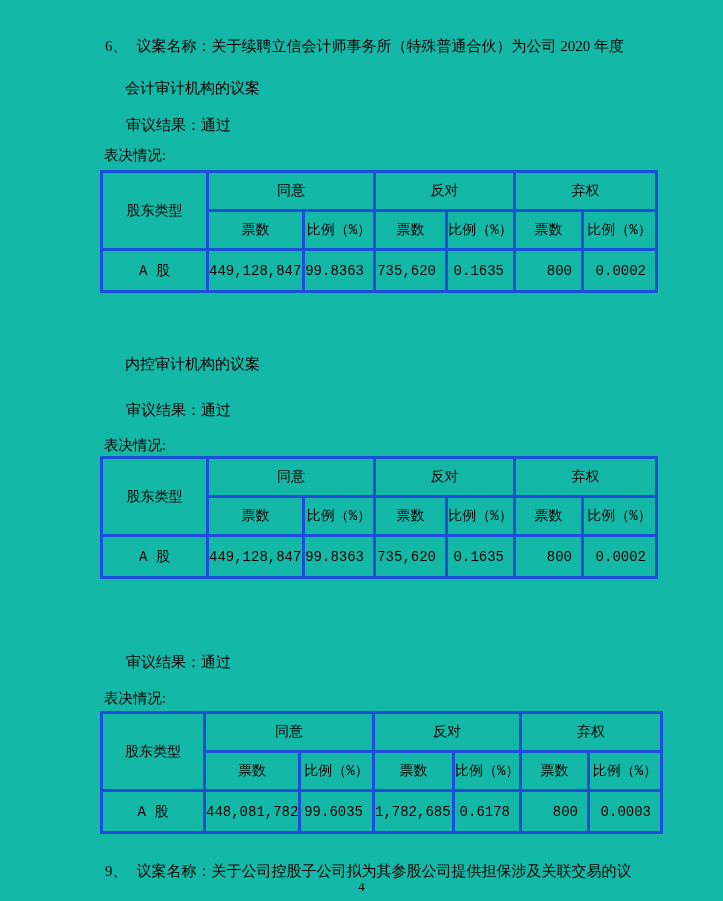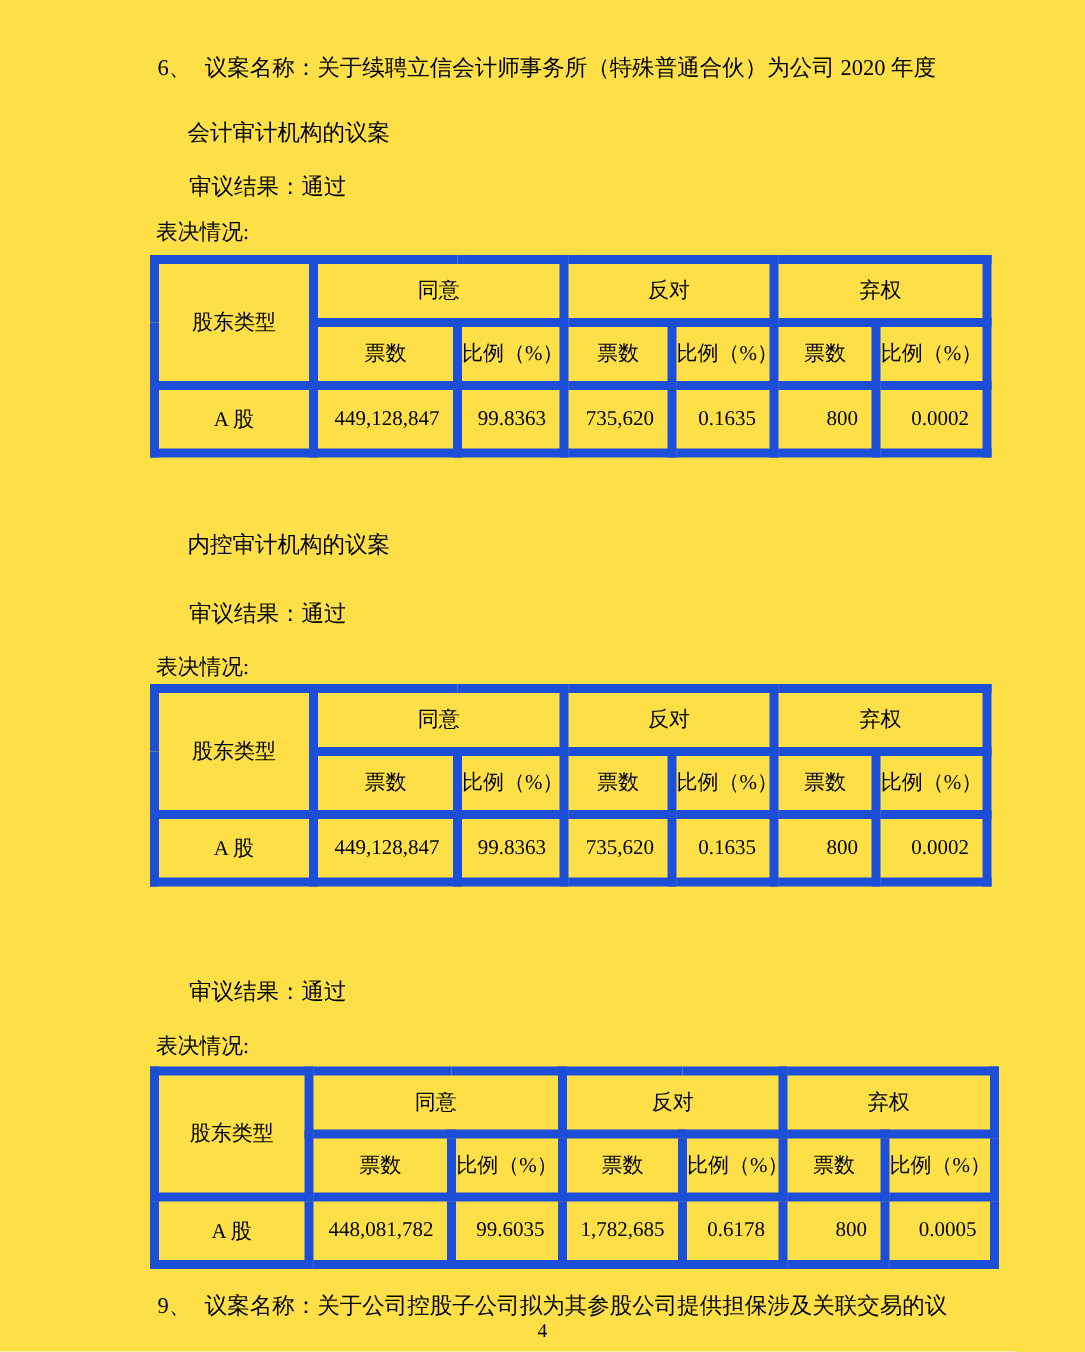--- a/index.html
+++ b/index.html
@@ -4,44 +4,45 @@
 <style>
   html, body {
     margin: 0;
     padding: 0;
     background: #ffffff;
   }
   .page {
     position: relative;
     width: 723px;
     height: 901px;
-    background: #fde047;
+    background: #14b8a6;
     color: #000000;
     font-family: "Liberation Serif", "DejaVu Serif", serif;
     overflow: hidden;
   }
   .abs { position: absolute; white-space: nowrap; }
   .title-line { font-size: 15px; line-height: 1.15; }
   .num { display: inline-block; margin-right: 9px; }
   .sub-line { font-size: 15px; line-height: 1.15; }
   .result-line { font-size: 15px; line-height: 1.15; }
   .voting-line { font-size: 14.5px; line-height: 1.15; text-align: right; }
 
   table.vote-table {
     border-collapse: collapse;
     border: 2px solid #000000;
     table-layout: fixed;
     font-size: 14px;
   }
   table.vote-table td {
-    border: 6px solid #1d4ed8;
+    border: 3px solid #1d4ed8;
     text-align: center;
     vertical-align: middle;
     padding: 0;
     overflow: hidden;
+    font-family: Liberation Mono, monospace;
   }
   table.vote-table tr.r1 td { height: 36px; }
   table.vote-table tr.r2 td { height: 36px; }
   table.vote-table tr.r3 td { height: 39px; }
   table.vote-table td.num-cell {
     text-align: right;
     padding-right: 9px;
   }
   .page-number {
     position: absolute;
@@ -167,21 +168,21 @@
       <td>票数</td>
       <td>比例（%）</td>
     </tr>
     <tr class="r3">
       <td>A 股</td>
       <td class="num-cell">448,081,782</td>
       <td class="num-cell">99.6035</td>
       <td class="num-cell">1,782,685</td>
       <td class="num-cell">0.6178</td>
       <td class="num-cell">800</td>
-      <td class="num-cell">0.0005</td>
+      <td class="num-cell">0.0003</td>
     </tr>
   </tbody>
     </table>
 
   <div class="abs title-line" style="top:863px; left:105px;"><span class="num">9、</span><span>议案名称：关于公司控股子公司拟为其参股公司提供担保涉及关联交易的议</span></div>
 
   <div class="page-number" style="top:879px;">4</div>
 
 </div>
 

